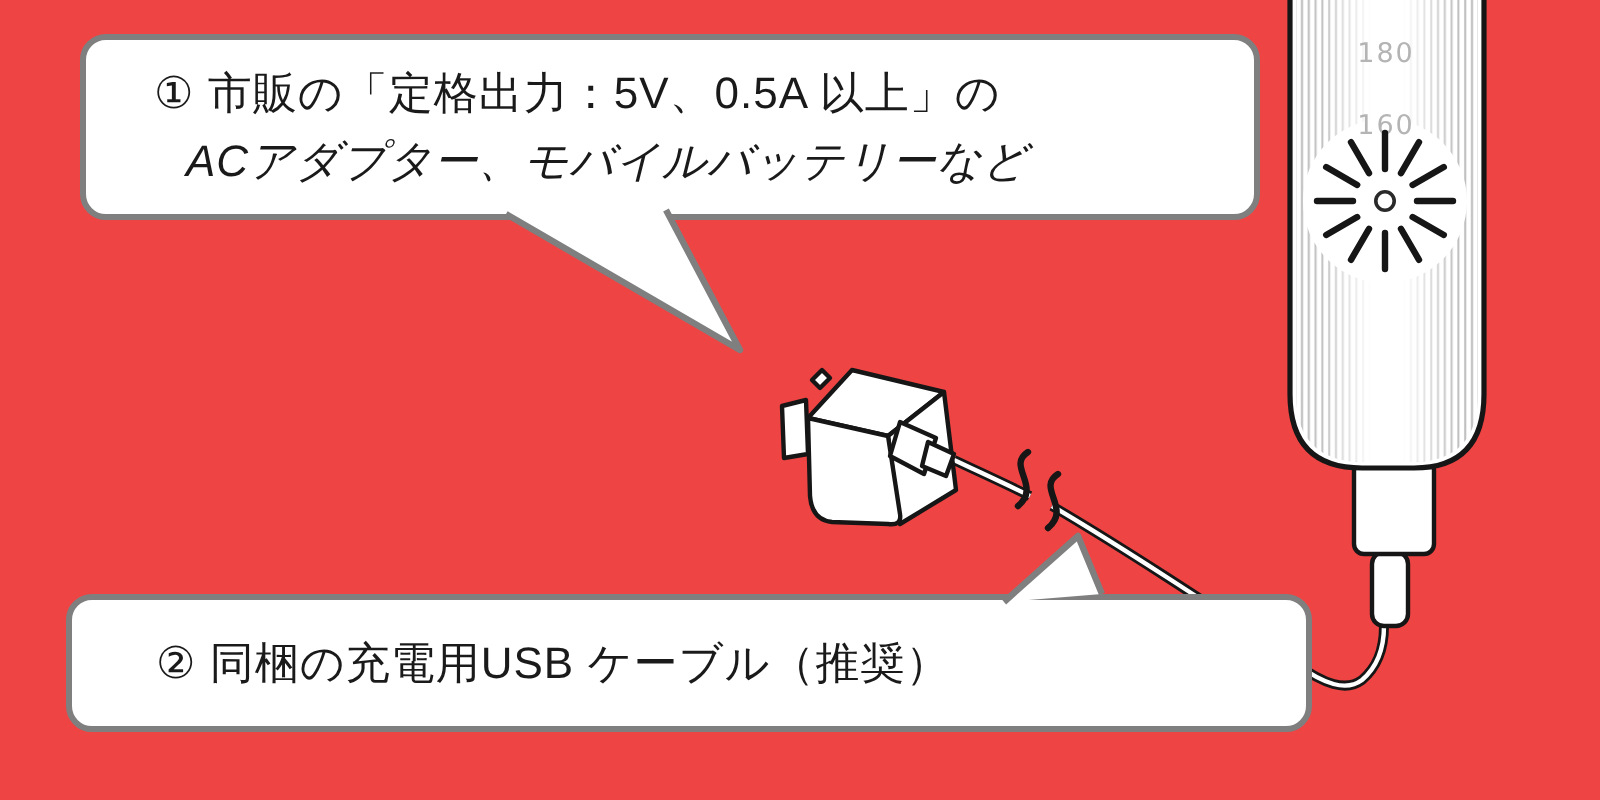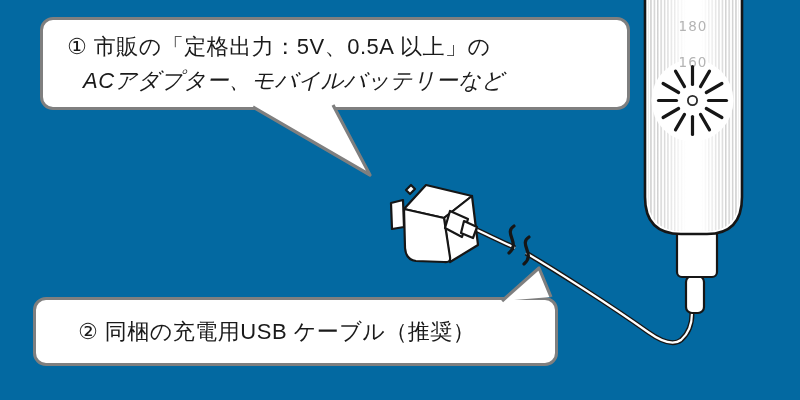--- a/index.html
+++ b/index.html
@@ -1,28 +1,28 @@
 <!DOCTYPE html>
 <html><head>
 <meta charset="utf-8">
 <style>
   html,body{margin:0;padding:0;background:#fff;}
   .stage{
-    position:relative;width:800px;height:400px;background:#0369a1;overflow:hidden;
+    position:relative;width:800px;height:400px;background:#ef4444;overflow:hidden;
     font-family:"Liberation Sans","DejaVu Sans",sans-serif;
   }
   .art{position:absolute;left:0;top:0;z-index:1;}
   .bubble{
     position:absolute;z-index:2;box-sizing:border-box;background:#fff;
     border:3.2px solid #7f7f7f;border-radius:13px;color:#1a1a1a;
     font-size:22px;letter-spacing:0.5px;white-space:nowrap;
   }
-  .bubble-top{left:40px;top:17px;width:590px;height:93px;padding:10px 0 0 24px;line-height:34px;}
+  .bubble-top{left:40px;top:17px;width:590px;height:93px;padding:10px 0 0 34px;line-height:34px;}
   .bubble-top .line2{padding-left:16px;font-style:italic;}
-  .bubble-bottom{left:33px;top:297px;width:525px;height:69px;padding-left:42px;display:flex;align-items:center;}
+  .bubble-bottom{left:33px;top:297px;width:623px;height:69px;padding-left:42px;display:flex;align-items:center;}
   .tail{position:absolute;z-index:3;pointer-events:none;}
   .tail-top{left:240px;top:95px;}
   .tail-bottom{left:490px;top:258px;}
   .tail path{fill:#fff;stroke:#7f7f7f;stroke-width:3.2;stroke-linejoin:round;}
   .ink{stroke:#161616;fill:none;}
   .whiteface{fill:#fff;stroke:#161616;stroke-width:2.2;stroke-linejoin:round;}
   .temp{font-family:"DejaVu Sans","Liberation Sans",sans-serif;font-size:13.5px;fill:#b4b4b4;
         text-anchor:middle;letter-spacing:1px;}
 </style>
 </head>

